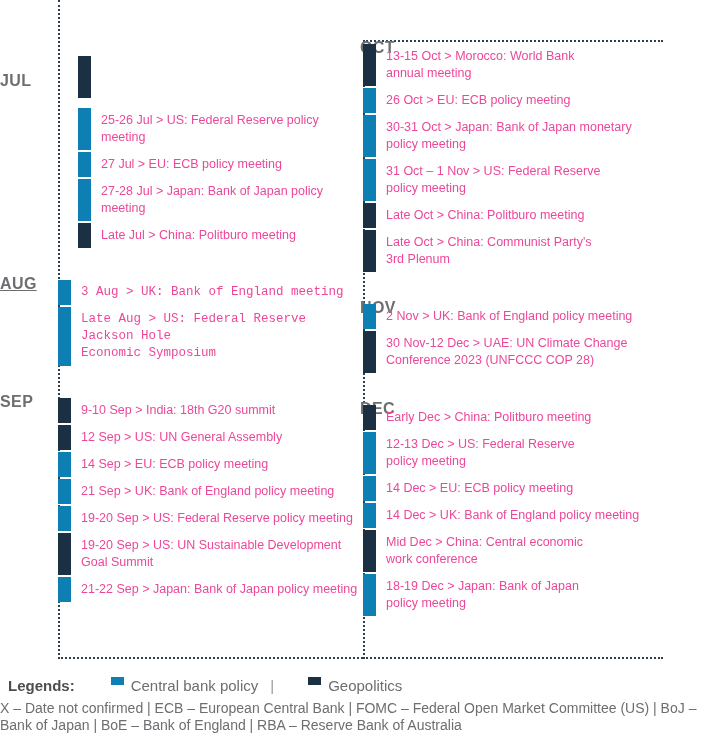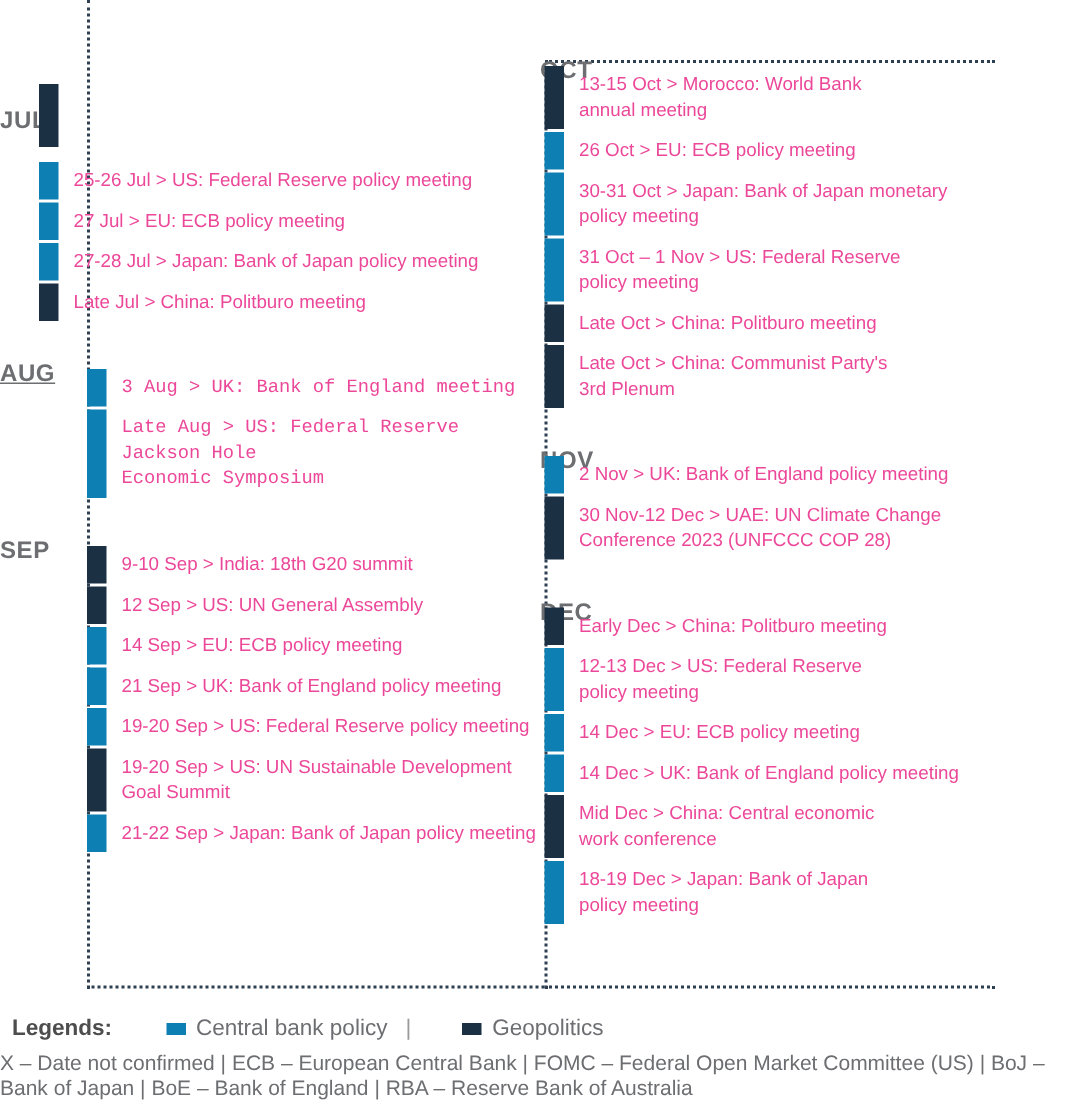--- a/index.html
+++ b/index.html
@@ -77,40 +77,40 @@
   #legend{
     position:absolute;left:8px;top:677px;
     display:flex;align-items:center;
     font-size:15px;
     color:#6d6e71;
   }
   #legend .legend-title{font-weight:bold;color:#4d4d4d;margin-right:14px;}
   .swatch{display:inline-block;width:13px;height:8px;margin-right:7px;vertical-align:middle;}
   .swatch.cb{background:#0d7fb3;}
   .swatch.geo{background:#1c3044;}
-  .legend-item{display:flex;align-items:center;margin-right:0;padding-left:22px;}
+  .legend-item{display:flex;align-items:flex-start;margin-right:0;padding-left:22px;}
   .legend-sep{margin:0 12px;color:#9a9a9a;}
 
   #footnote{
     position:absolute;left:0;top:700px;width:700px;
     font-size:14px;line-height:17px;color:#6d6e71;
   }
 </style>
 </head>
 <body>
 
 <div id="calendar">
 
   <div class="frame" id="frame-left"></div>
   <div class="frame" id="frame-right"></div>
 
   <div class="column col-left" id="col-left" style="padding-top: 56px;">
       <div class="month-group">
         <div class="month-label" style="top: 17px;">JUL</div>
-        <div class="rows" style="margin-left: 26px;">
+        <div class="rows" style="margin-left: 78px;">
           <div class="row">
             <div class="marker geo" style="height: 42px;"></div>
             <div class="row-text" style="min-height: 42px;"></div>
           </div>
           <div class="row">
             <div class="marker"></div>
             <div class="row-text">25-26 Jul &gt; US: Federal Reserve policy meeting</div>
           </div>
           <div class="row">
             <div class="marker"></div>

